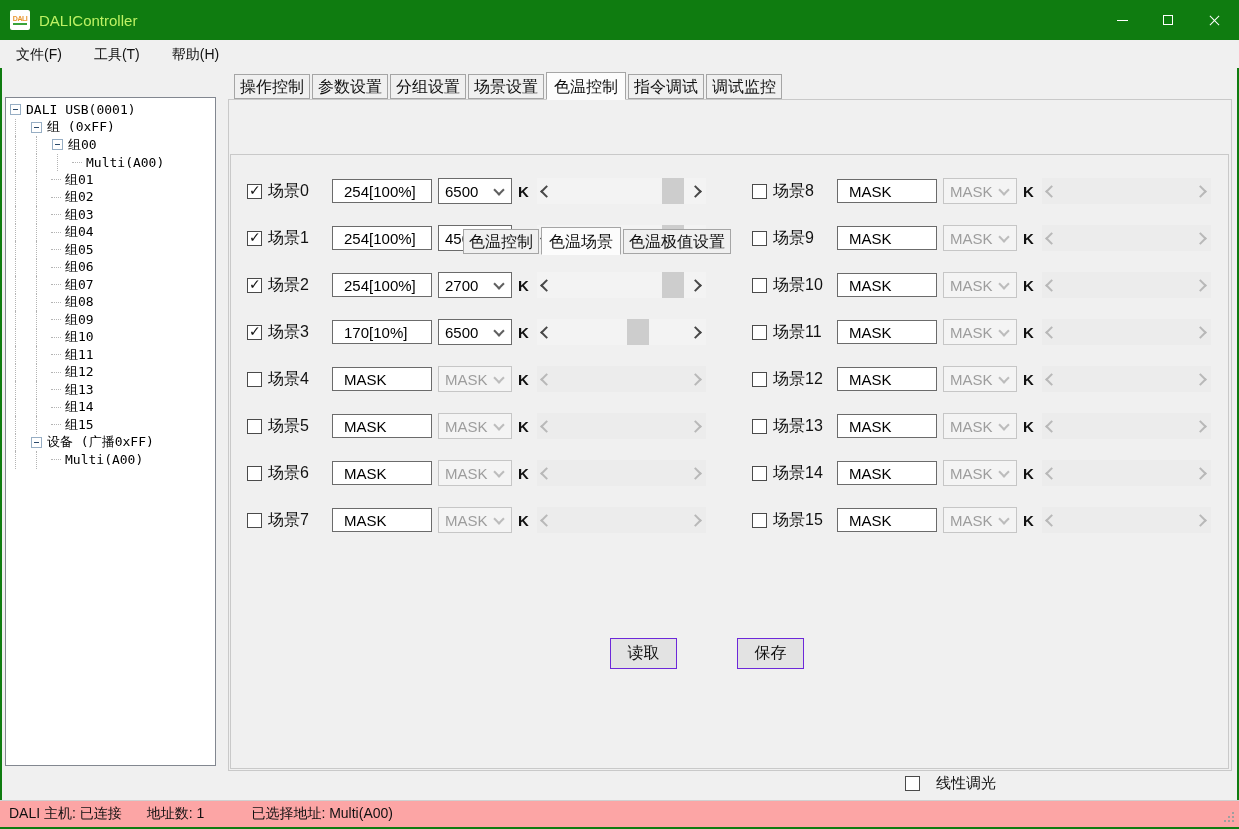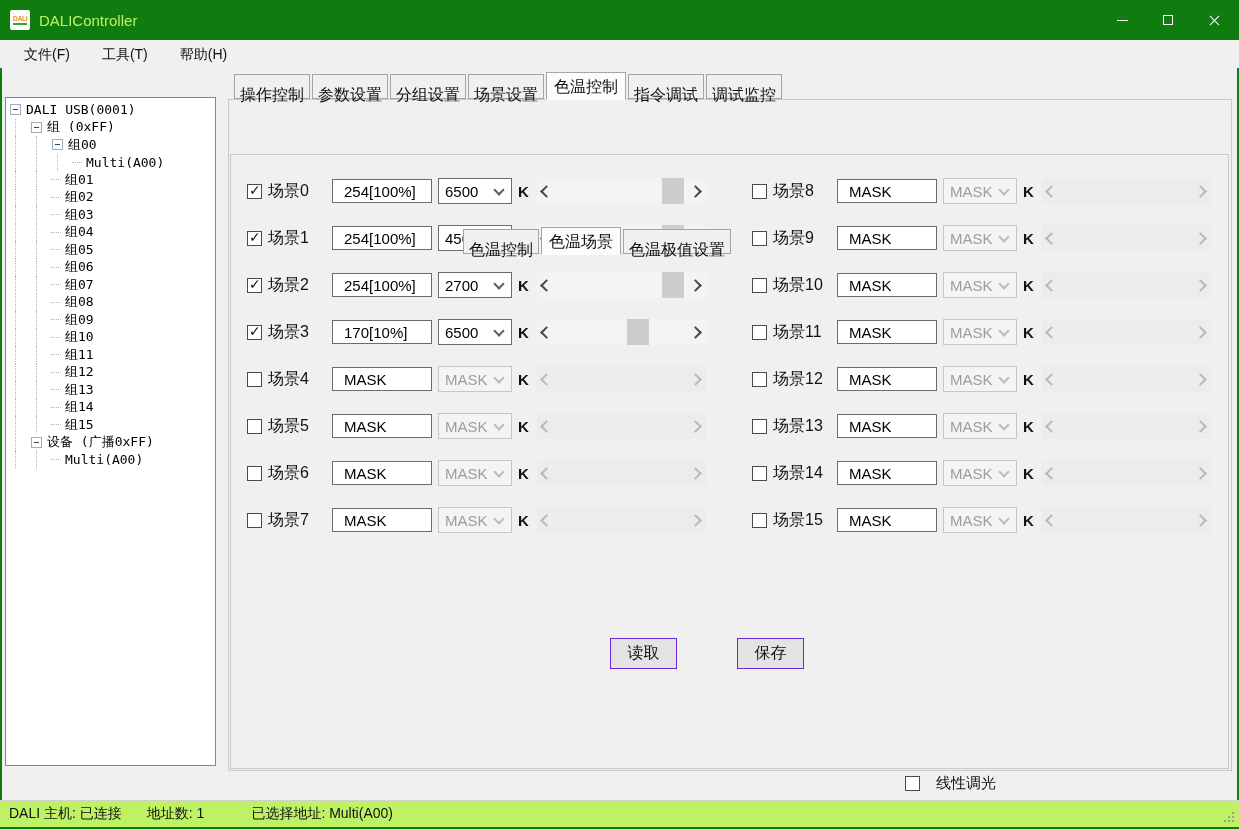--- a/index.html
+++ b/index.html
@@ -20,40 +20,40 @@
   .glyph-min { width:11px; height:1px; background:#fff; }
   .glyph-max { width:10px; height:10px; border:1px solid #fff; }
   .glyph-close { width:13px; height:13px; position:relative; }
   .glyph-close::before,.glyph-close::after { content:""; position:absolute; left:6px; top:0;
       width:1px; height:13px; background:#fff; }
   .glyph-close::before { transform:rotate(45deg); }
   .glyph-close::after  { transform:rotate(-45deg); }
 
   
   .menubar { position:absolute; left:0; top:40px; width:1239px; height:28px; background:#f0f0f0;
-             display:flex; align-items:flex-start; padding-left:8px; }
+             display:flex; align-items:flex-start; }
   .menu-item { font-size:14px; padding:0 16px; height:28px; line-height:28px; color:#111; }
 
   
   .tree-panel { position:absolute; left:5px; top:97px; width:211px; height:669px; background:#fff;
                 border:1px solid #828790; overflow:hidden; padding:3px 0 0 3px;
                 font-family:"DejaVu Sans Mono",monospace; }
   .tree-row { display:flex; align-items:center; height:17.5px; font-size:13px; white-space:pre; color:#000; }
   .guide { flex:none; width:15px; margin-left:6px; align-self:stretch; border-left:1px dotted #b4b4b4; }
   .stub  { flex:none; width:10px; margin-right:2px; border-top:1px dotted #b4b4b4; }
   .exp { flex:none; width:11px; height:11px; background:#fff; border:1px solid #97aec4;
          position:relative; margin-left:1px; margin-right:3px; }
   .exp::after { content:""; position:absolute; left:2px; top:4px; width:5px; height:1px; background:#2b4a6b; }
   .tree-label { padding:0 2px; }
 
   
   .tabstrip { position:absolute; display:flex; align-items:flex-end; z-index:2; }
   #main-tabs { left:234px; top:71px; height:28px; }
   #sub-tabs  { left:234px; top:126px; height:28px; }
-  .tab { height:25px; line-height:24px; padding:8px 5px; font-size:16px; color:#111;
+  .tab { height:25px; line-height:24px; padding:0 5px; font-size:16px; color:#111;
          background:#f0f0f0; border:1px solid #a5a5a5; margin-right:2px; white-space:nowrap; }
   .tab.active { height:28px; line-height:27px; background:#fcfcfc; position:relative; z-index:3;
                 margin-bottom:-1px; border-bottom:1px solid #fcfcfc; padding:0 7px; }
 
   
   .tab-page { position:absolute; left:228px; top:99px; width:1004px; height:672px;
               border:1px solid #c9c9c9; background:#f0f0f0; }
   .sub-page { position:absolute; left:1px; top:54px; width:999px; height:615px;
               border:1px solid #c9c9c9; background:#f0f0f0; }
 
@@ -92,21 +92,21 @@
   .btn { position:absolute; width:67px; height:31px; background:#e3e3e3; border:1px solid #6d28d9;
          font:16px "Liberation Sans","DejaVu Sans",sans-serif; color:#111; }
   .btn.read { left:379px; top:483px; }
   .btn.save { left:506px; top:483px; }
 
   
   .linear-dim { position:absolute; left:905px; top:773px; display:flex; align-items:center; height:20px; }
   .ld-label { font-size:15px; margin-left:10px; color:#111;text-align:right; }
 
   
-  .statusbar { position:absolute; left:0; top:800px; width:1239px; height:27px; background:#bef264;
+  .statusbar { position:absolute; left:0; top:800px; width:1239px; height:27px; background:#fca5a5;
                border-top:1px solid #d0d0d0; display:flex; align-items:center; padding-left:9px;
                font-size:14px; color:#111; }
   .statusbar .s1 { margin-right:25px; }
   .statusbar .s2 { margin-right:47px; }
   .grip { position:absolute; right:5px; bottom:5px; width:2px; height:2px; background:#9e9e9e;
           box-shadow:-4px 0 0 #9e9e9e,-8px 0 0 #9e9e9e,0 -4px 0 #9e9e9e,-4px -4px 0 #9e9e9e,0 -8px 0 #9e9e9e; }
 </style>
 </head>
 <body>
 

